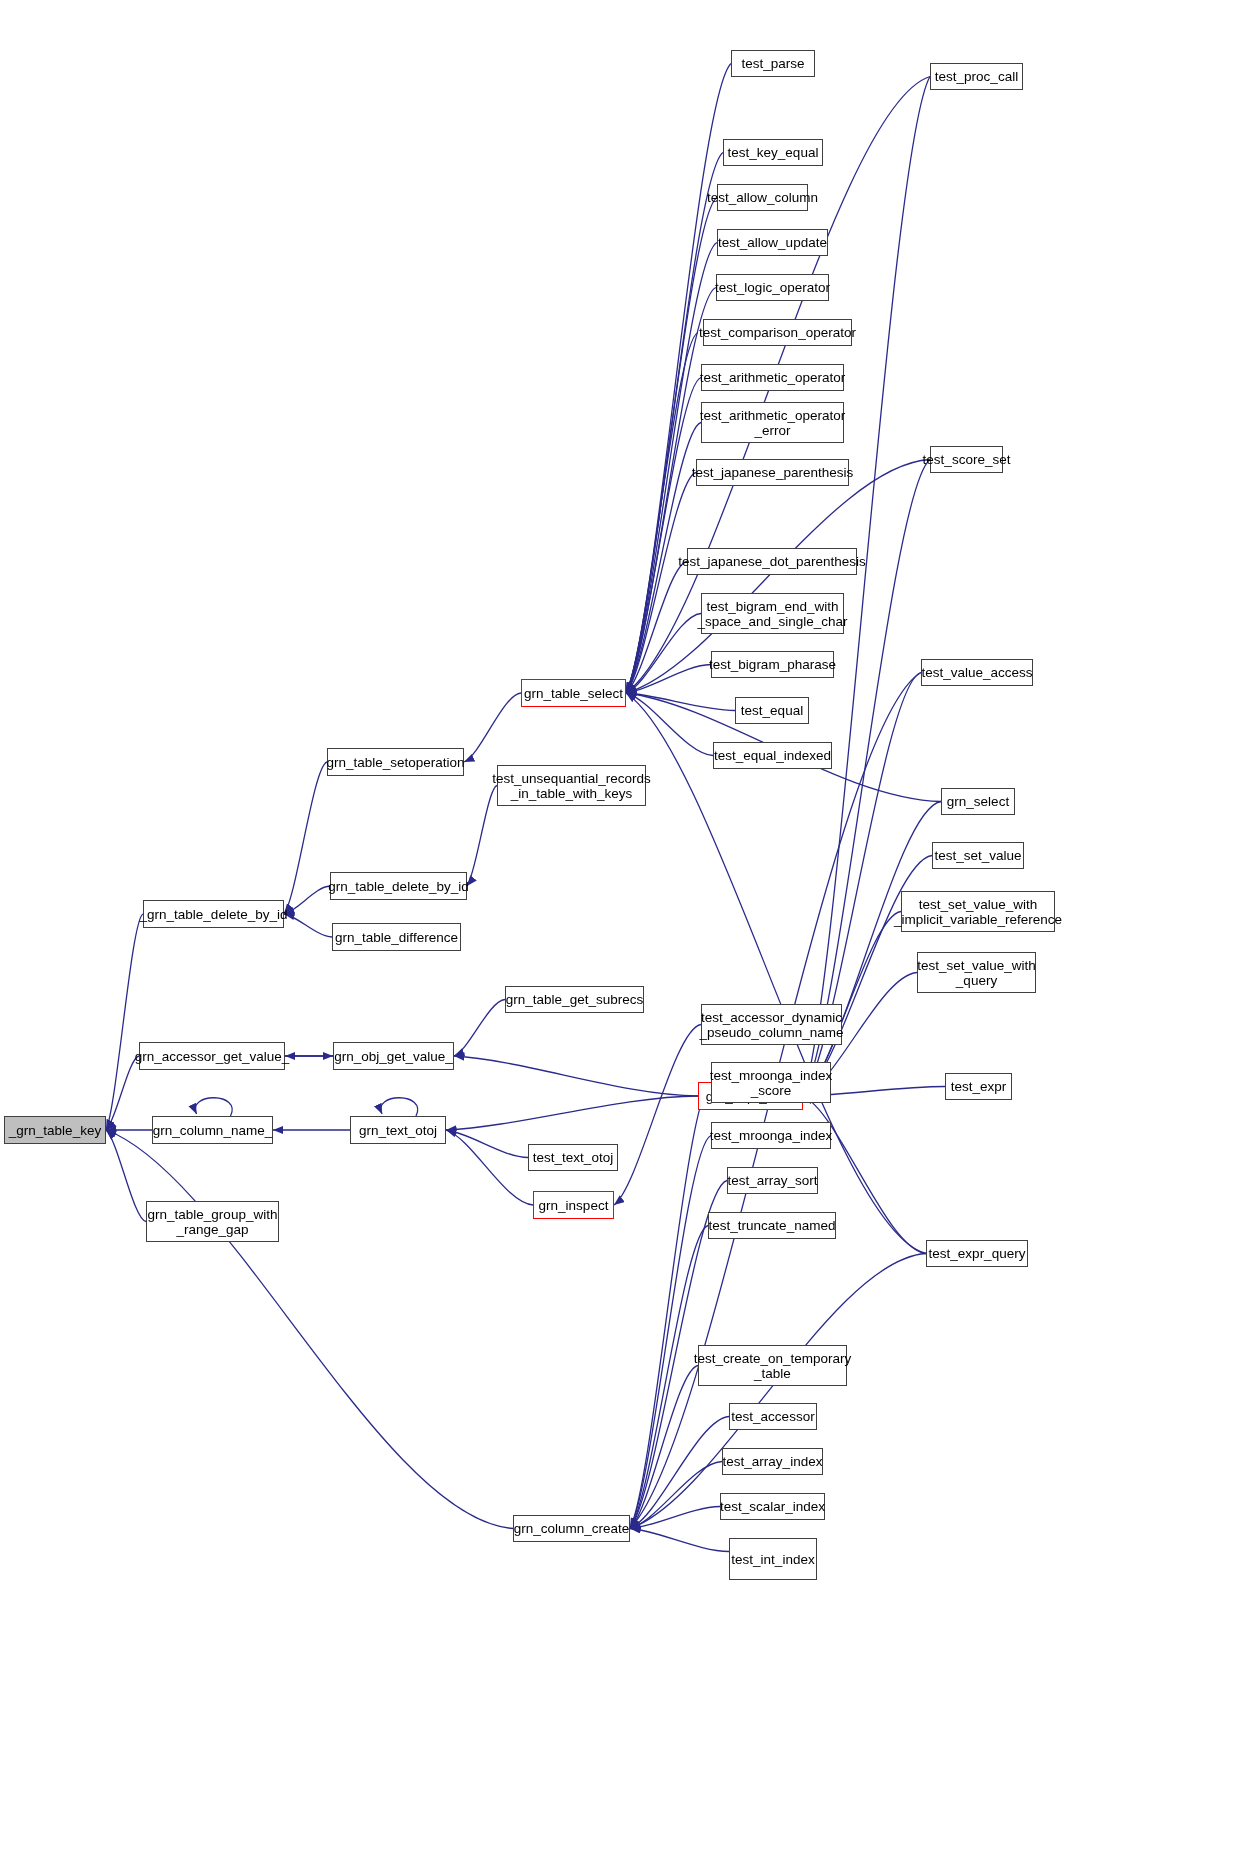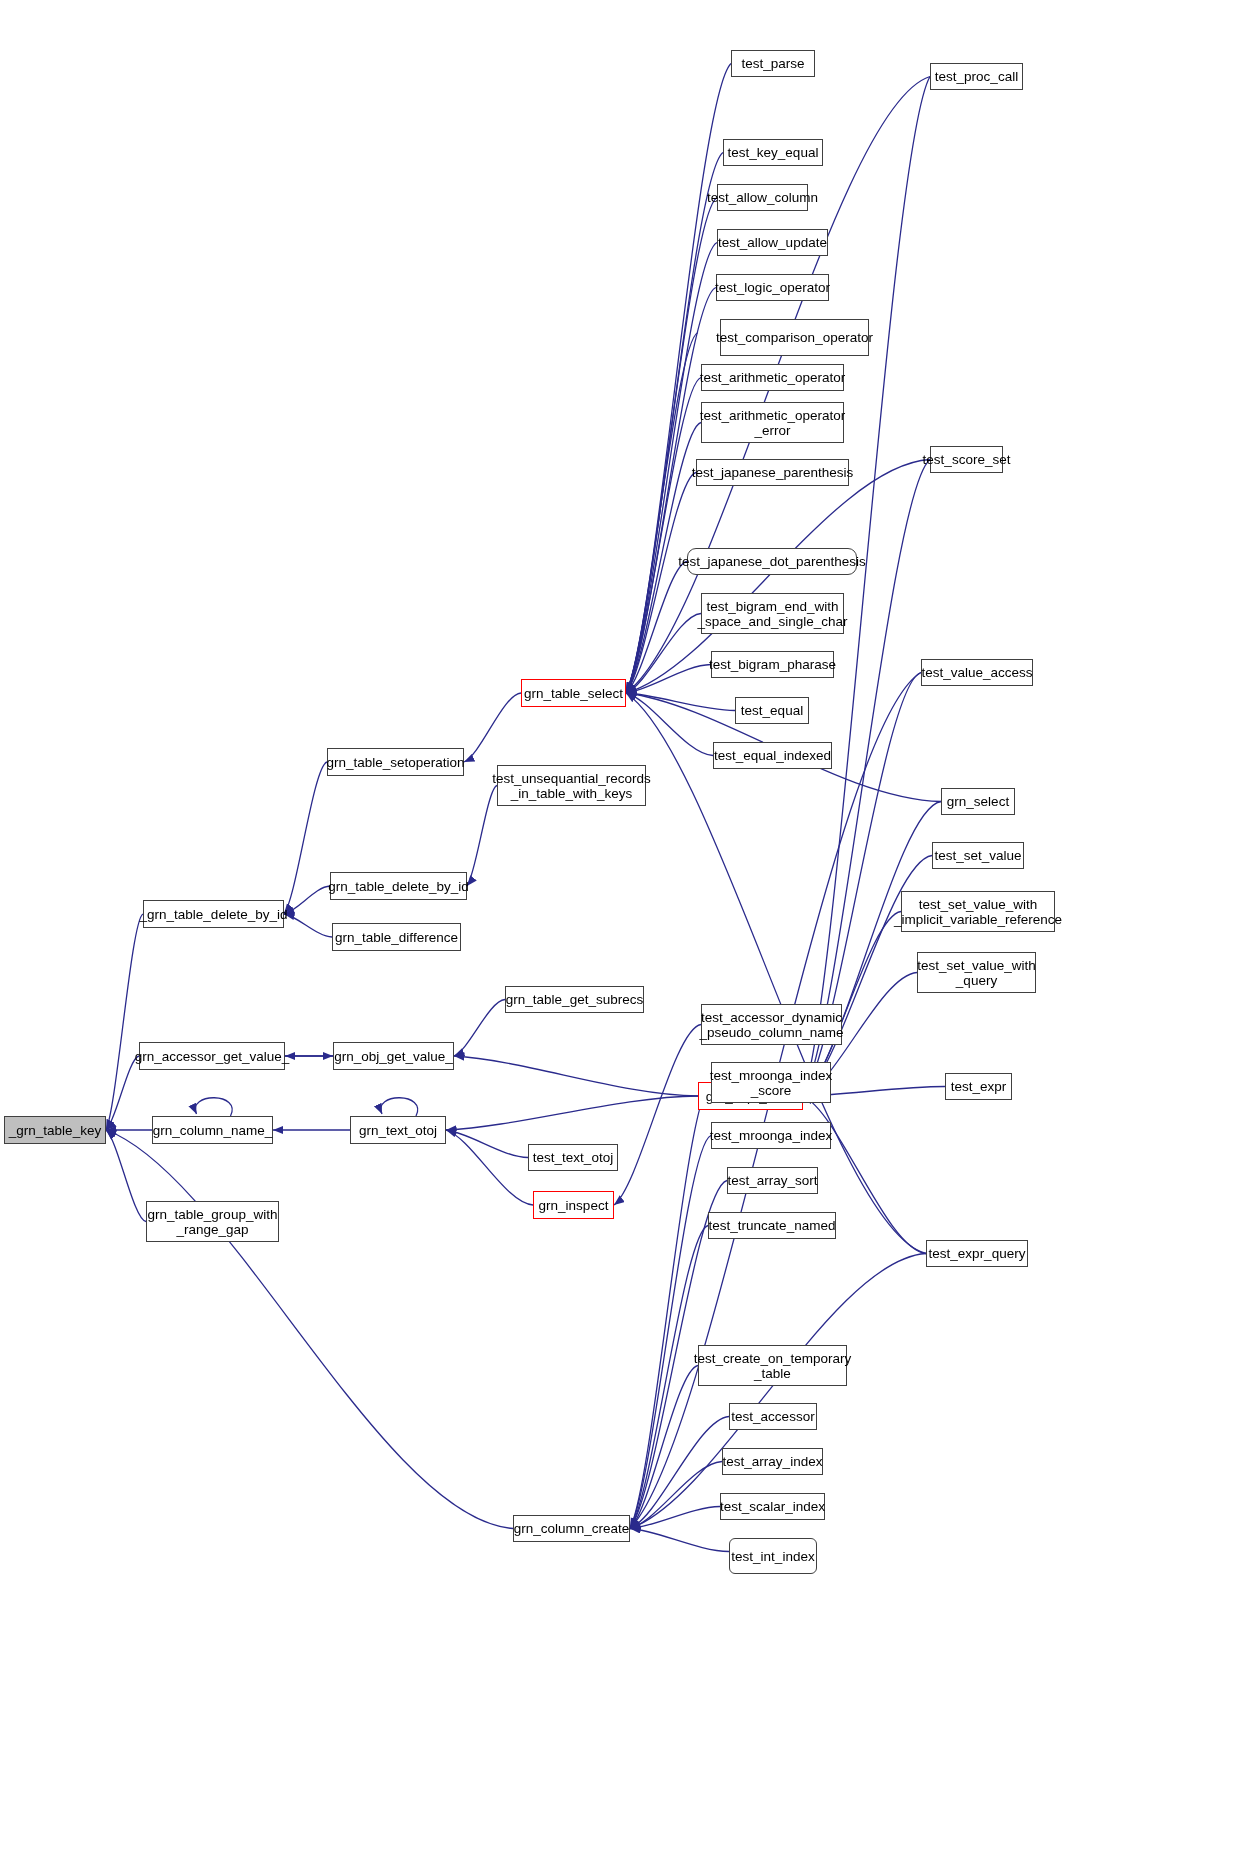--- a/index.html
+++ b/index.html
@@ -118,46 +118,46 @@
       <div class="node" style="left: 332px; top: 923px; width: 129px; height: 28px;">grn_table_difference</div>
       <div class="node" style="left: 327px; top: 748px; width: 137px; height: 28px;">grn_table_setoperation</div>
       <div class="node red" style="left: 521px; top: 679px; width: 105px; height: 28px;">grn_table_select</div>
       <div class="node red" style="left: 698px; top: 1082px; width: 105px; height: 28px;">grn_expr_exec</div>
       <div class="node" style="left: 513px; top: 1515px; width: 117px; height: 27px;">grn_column_create</div>
       <div class="node" style="left: 731px; top: 50px; width: 84px; height: 27px;">test_parse</div>
       <div class="node" style="left: 723px; top: 139px; width: 100px; height: 27px;">test_key_equal</div>
       <div class="node" style="left: 717px; top: 184px; width: 91px; height: 27px;">test_allow_column</div>
       <div class="node" style="left: 717px; top: 229px; width: 111px; height: 27px;">test_allow_update</div>
       <div class="node" style="left: 716px; top: 274px; width: 113px; height: 27px;">test_logic_operator</div>
-      <div class="node" style="left: 720px; top: 319px; width: 149px; height: 37px;">test_comparison_operator</div>
+      <div class="node" style="left: 703px; top: 319px; width: 149px; height: 27px;">test_comparison_operator</div>
       <div class="node" style="left: 701px; top: 364px; width: 143px; height: 27px;">test_arithmetic_operator</div>
       <div class="node" style="left: 701px; top: 402px; width: 143px; height: 41px;">test_arithmetic_operator
 _error</div>
       <div class="node" style="left: 696px; top: 459px; width: 153px; height: 27px;">test_japanese_parenthesis</div>
-      <div class="node" style="left: 687px; top: 548px; width: 170px; height: 27px; border-radius: 9px;">test_japanese_dot_parenthesis</div>
+      <div class="node" style="left: 687px; top: 548px; width: 170px; height: 27px;">test_japanese_dot_parenthesis</div>
       <div class="node" style="left: 701px; top: 593px; width: 143px; height: 41px;">test_bigram_end_with
 _space_and_single_char</div>
       <div class="node" style="left: 711px; top: 651px; width: 123px; height: 27px;">test_bigram_pharase</div>
       <div class="node" style="left: 735px; top: 697px; width: 74px; height: 27px;">test_equal</div>
       <div class="node" style="left: 713px; top: 742px; width: 119px; height: 27px;">test_equal_indexed</div>
       <div class="node" style="left: 497px; top: 765px; width: 149px; height: 41px;">test_unsequantial_records
 _in_table_with_keys</div>
       <div class="node" style="left: 701px; top: 1004px; width: 141px; height: 41px;">test_accessor_dynamic
 _pseudo_column_name</div>
       <div class="node" style="left: 711px; top: 1062px; width: 120px; height: 41px;">test_mroonga_index
 _score</div>
       <div class="node" style="left: 711px; top: 1122px; width: 120px; height: 27px;">test_mroonga_index</div>
       <div class="node" style="left: 727px; top: 1167px; width: 91px; height: 27px;">test_array_sort</div>
       <div class="node" style="left: 708px; top: 1212px; width: 128px; height: 27px;">test_truncate_named</div>
       <div class="node" style="left: 698px; top: 1345px; width: 149px; height: 41px;">test_create_on_temporary
 _table</div>
       <div class="node" style="left: 729px; top: 1403px; width: 88px; height: 27px;">test_accessor</div>
       <div class="node" style="left: 722px; top: 1448px; width: 101px; height: 27px;">test_array_index</div>
       <div class="node" style="left: 720px; top: 1493px; width: 105px; height: 27px;">test_scalar_index</div>
-      <div class="node" style="left: 729px; top: 1538px; width: 88px; height: 36px; border-radius: 6px;">test_int_index</div>
+      <div class="node" style="left: 729px; top: 1538px; width: 88px; height: 42px;">test_int_index</div>
       <div class="node" style="left: 930px; top: 63px; width: 93px; height: 27px;">test_proc_call</div>
       <div class="node" style="left: 930px; top: 446px; width: 73px; height: 27px;">test_score_set</div>
       <div class="node" style="left: 921px; top: 659px; width: 112px; height: 27px;">test_value_access</div>
       <div class="node" style="left: 941px; top: 788px; width: 74px; height: 27px;">grn_select</div>
       <div class="node" style="left: 932px; top: 842px; width: 92px; height: 27px;">test_set_value</div>
       <div class="node" style="left: 901px; top: 891px; width: 154px; height: 41px;">test_set_value_with
 _implicit_variable_reference</div>
       <div class="node" style="left: 917px; top: 952px; width: 119px; height: 41px;">test_set_value_with
 _query</div>
       <div class="node" style="left: 945px; top: 1073px; width: 67px; height: 27px;">test_expr</div>

